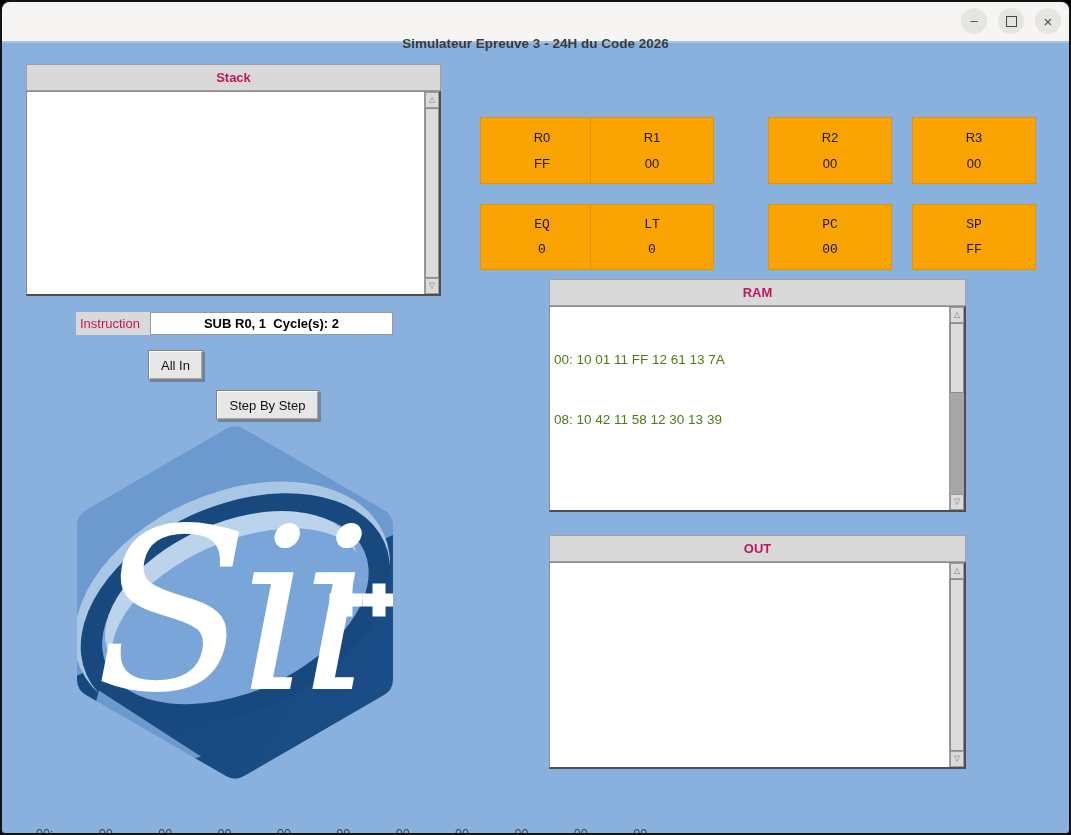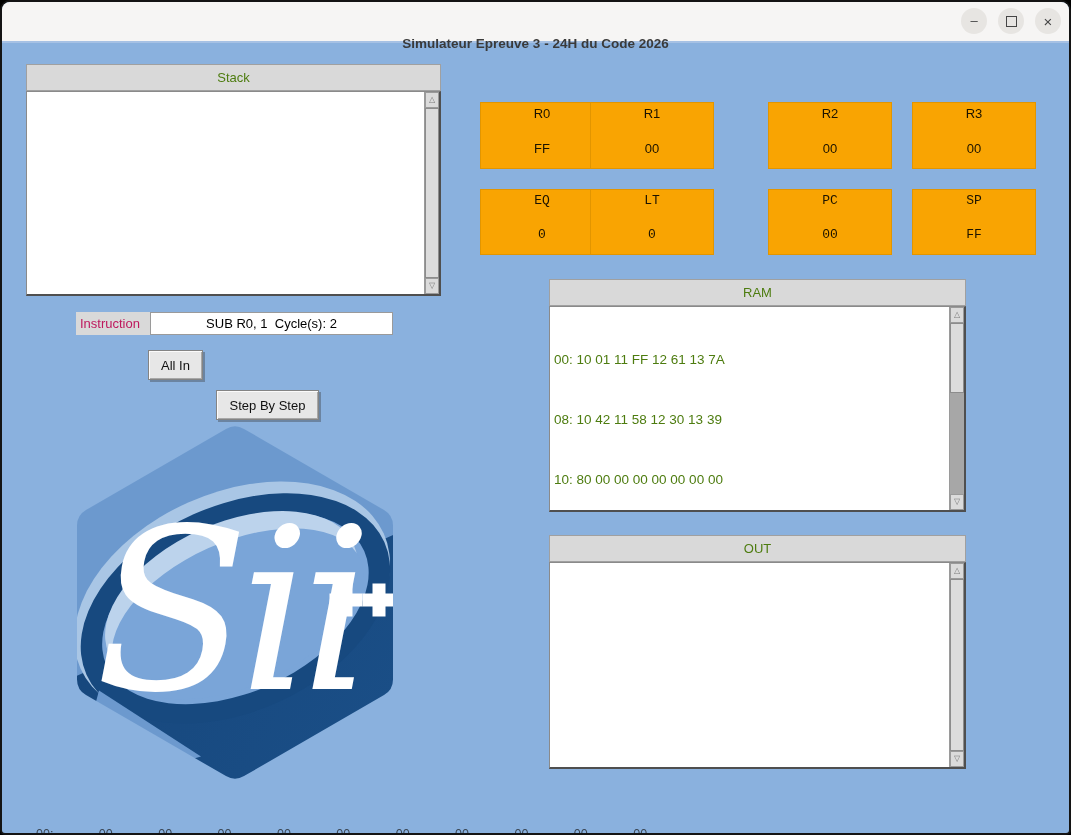--- a/index.html
+++ b/index.html
@@ -22,21 +22,21 @@
   .winbtn{
     width:26px;height:26px;border-radius:50%;background:#E7E5E2;color:#454545;
     display:flex;align-items:center;justify-content:center;font-size:13px;line-height:1;
   }
   .winbtn .sq{width:9px;height:9px;border:1.5px solid #454545;display:block;font-size:0;}
   .winbtn .mn{display:block;transform:translateY(-1px);}
   
   .panel{position:absolute;}
   .panel .phead{
     height:27px;background:#D9D9D9;border:1px solid #A0A0A0;box-sizing:border-box;
-    display:flex;align-items:center;justify-content:center;font-size:13px;color:#4d7c0f;
+    display:flex;align-items:center;justify-content:center;font-size:13px;color:#be185d;font-weight:bold;
   }
   .panel .pbody{
     position:relative;background:#fff;box-sizing:border-box;
     border-left:1px solid #8A8A8A;border-top:1px solid #8A8A8A;
     border-right:2px solid #4F4F4F;border-bottom:2px solid #4F4F4F;
     overflow:hidden;
   }
   .lines{padding:3px 0 0 4px;font-size:13.5px;line-height:20px;color:#4d7c0f;white-space:pre;}
   
   .sbar{
@@ -55,35 +55,35 @@
   }
   .sb-thumb.full{top:16px;bottom:16px;}
   
   .instr-label{
     position:absolute;left:74px;top:310px;width:74px;height:23px;background:#D9D9D9;
     font-size:13px;color:#be185d;line-height:23px;padding-left:4px;box-sizing:border-box;
   }
   .instr-field{
     position:absolute;left:148px;top:310px;width:243px;height:23px;background:#fff;
     border:1px solid #9A9A9A;box-sizing:border-box;font-size:13px;color:#000;
-    display:flex;align-items:center;justify-content:center;white-space:pre;
+    display:flex;align-items:center;justify-content:center;white-space:pre;font-weight:bold;
   }
   
   .btn{
     position:absolute;background:#E7E7E7;border:1px solid #848484;box-sizing:border-box;
     box-shadow:inset 1px 1px 0 #FBFBFB, inset -1px -1px 0 #A8A8A8, 2px 2px 0 rgba(50,50,50,.35);
     font-size:13px;color:#111;display:flex;align-items:center;justify-content:center;cursor:default;
   }
   .btn-allin{left:146px;top:348px;width:55px;height:30px;}
   .btn-step{left:214px;top:348px;width:103px;height:30px;margin-top:40px;}
   
   .reg{
     position:absolute;width:124px;background:#F9A402;border:1px solid #E29500;box-sizing:border-box;
     display:flex;flex-direction:column;align-items:center;justify-content:space-between;
-    padding:3px 0 12px;color:#1C1300;font-size:13px;
+    padding:12px 0 12px;color:#1C1300;font-size:13px;margin-top:15px;
   }
   .reg-r1{top:100px;height:67px;} .reg-r2{top:187px;height:66px;font-family:Liberation Mono, monospace;}
   .rl0{left:478px;} .rl1{left:588px;} .rl2{left:766px;align-items:center;} .rl3{left:910px;}
   
   .stack-panel{left:24px;top:62px;width:415px;}
   .stack-panel .pbody{height:205px;}
   .ram-panel{left:547px;top:277px;width:417px;}
   .ram-panel .pbody{height:206px;}
   .out-panel{left:547px;top:533px;width:417px;}
   .out-panel .pbody{height:207px;}
@@ -174,21 +174,20 @@
   </div>
 
   <div class="panel ram-panel">
     <div class="phead">
       <span>RAM</span>
     </div>
     <div class="pbody">
       <div class="lines">
         <div>00: 10 01 11 FF 12 61 13 7A</div>
         <div>08: 10 42 11 58 12 30 13 39</div>
-        <div>10: 80 00 00 00 00 00 00 00</div>
         
         
         
         
         
         
         
       </div>
       <div class="sbar">
         <div class="sb-btn sb-up">△</div>

